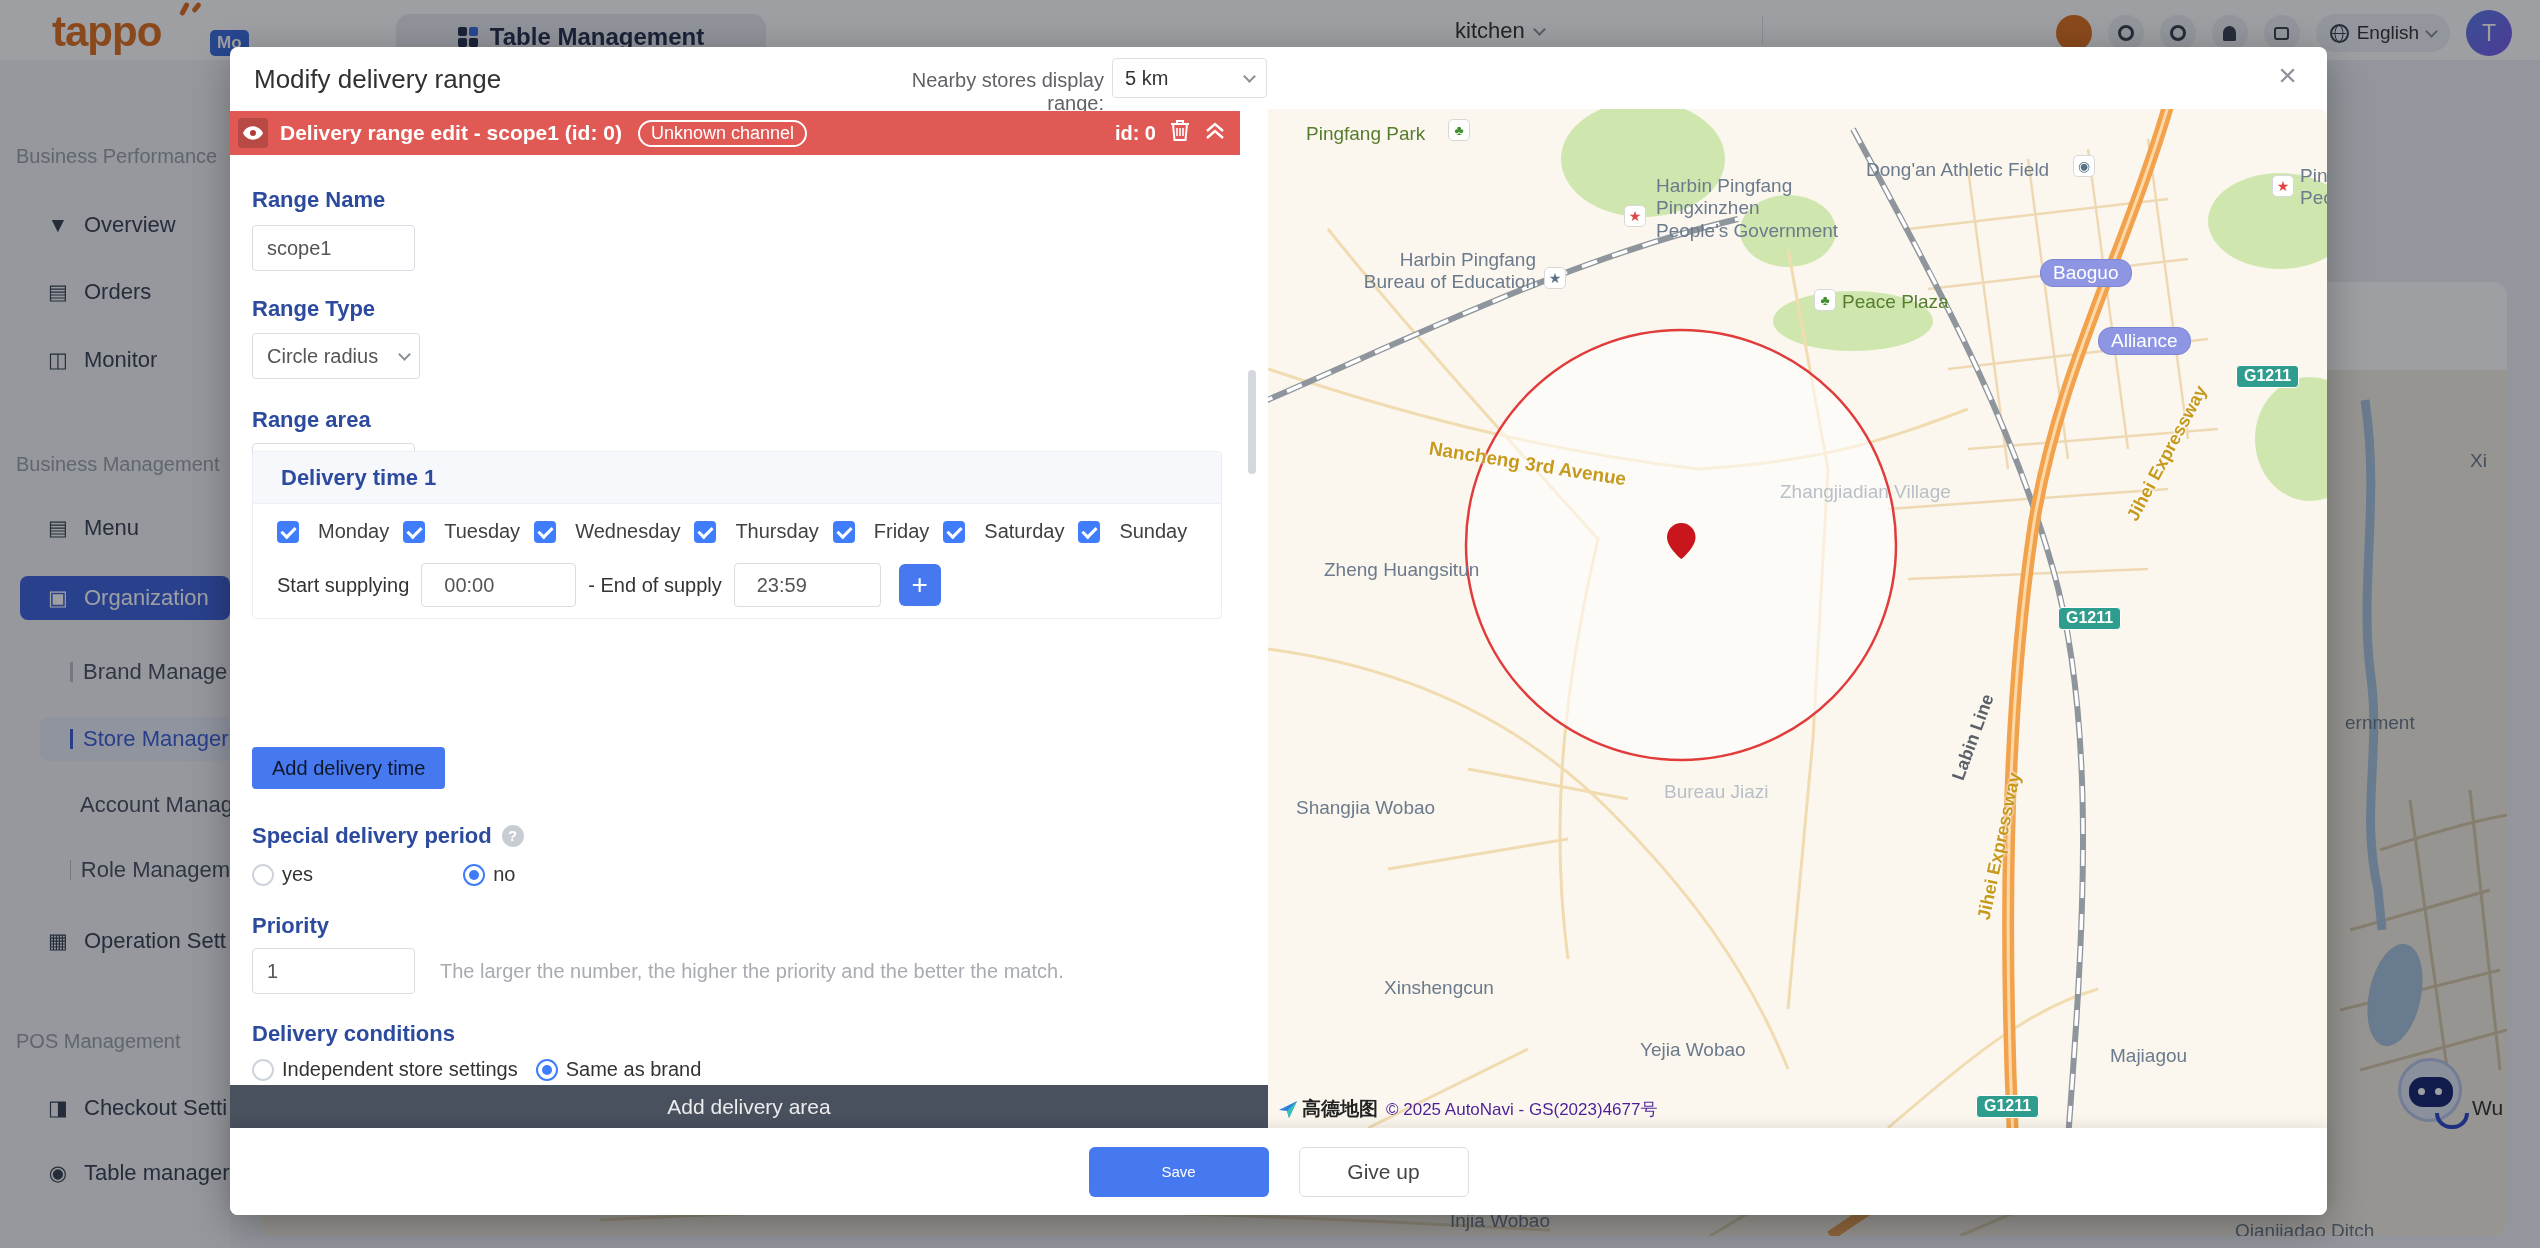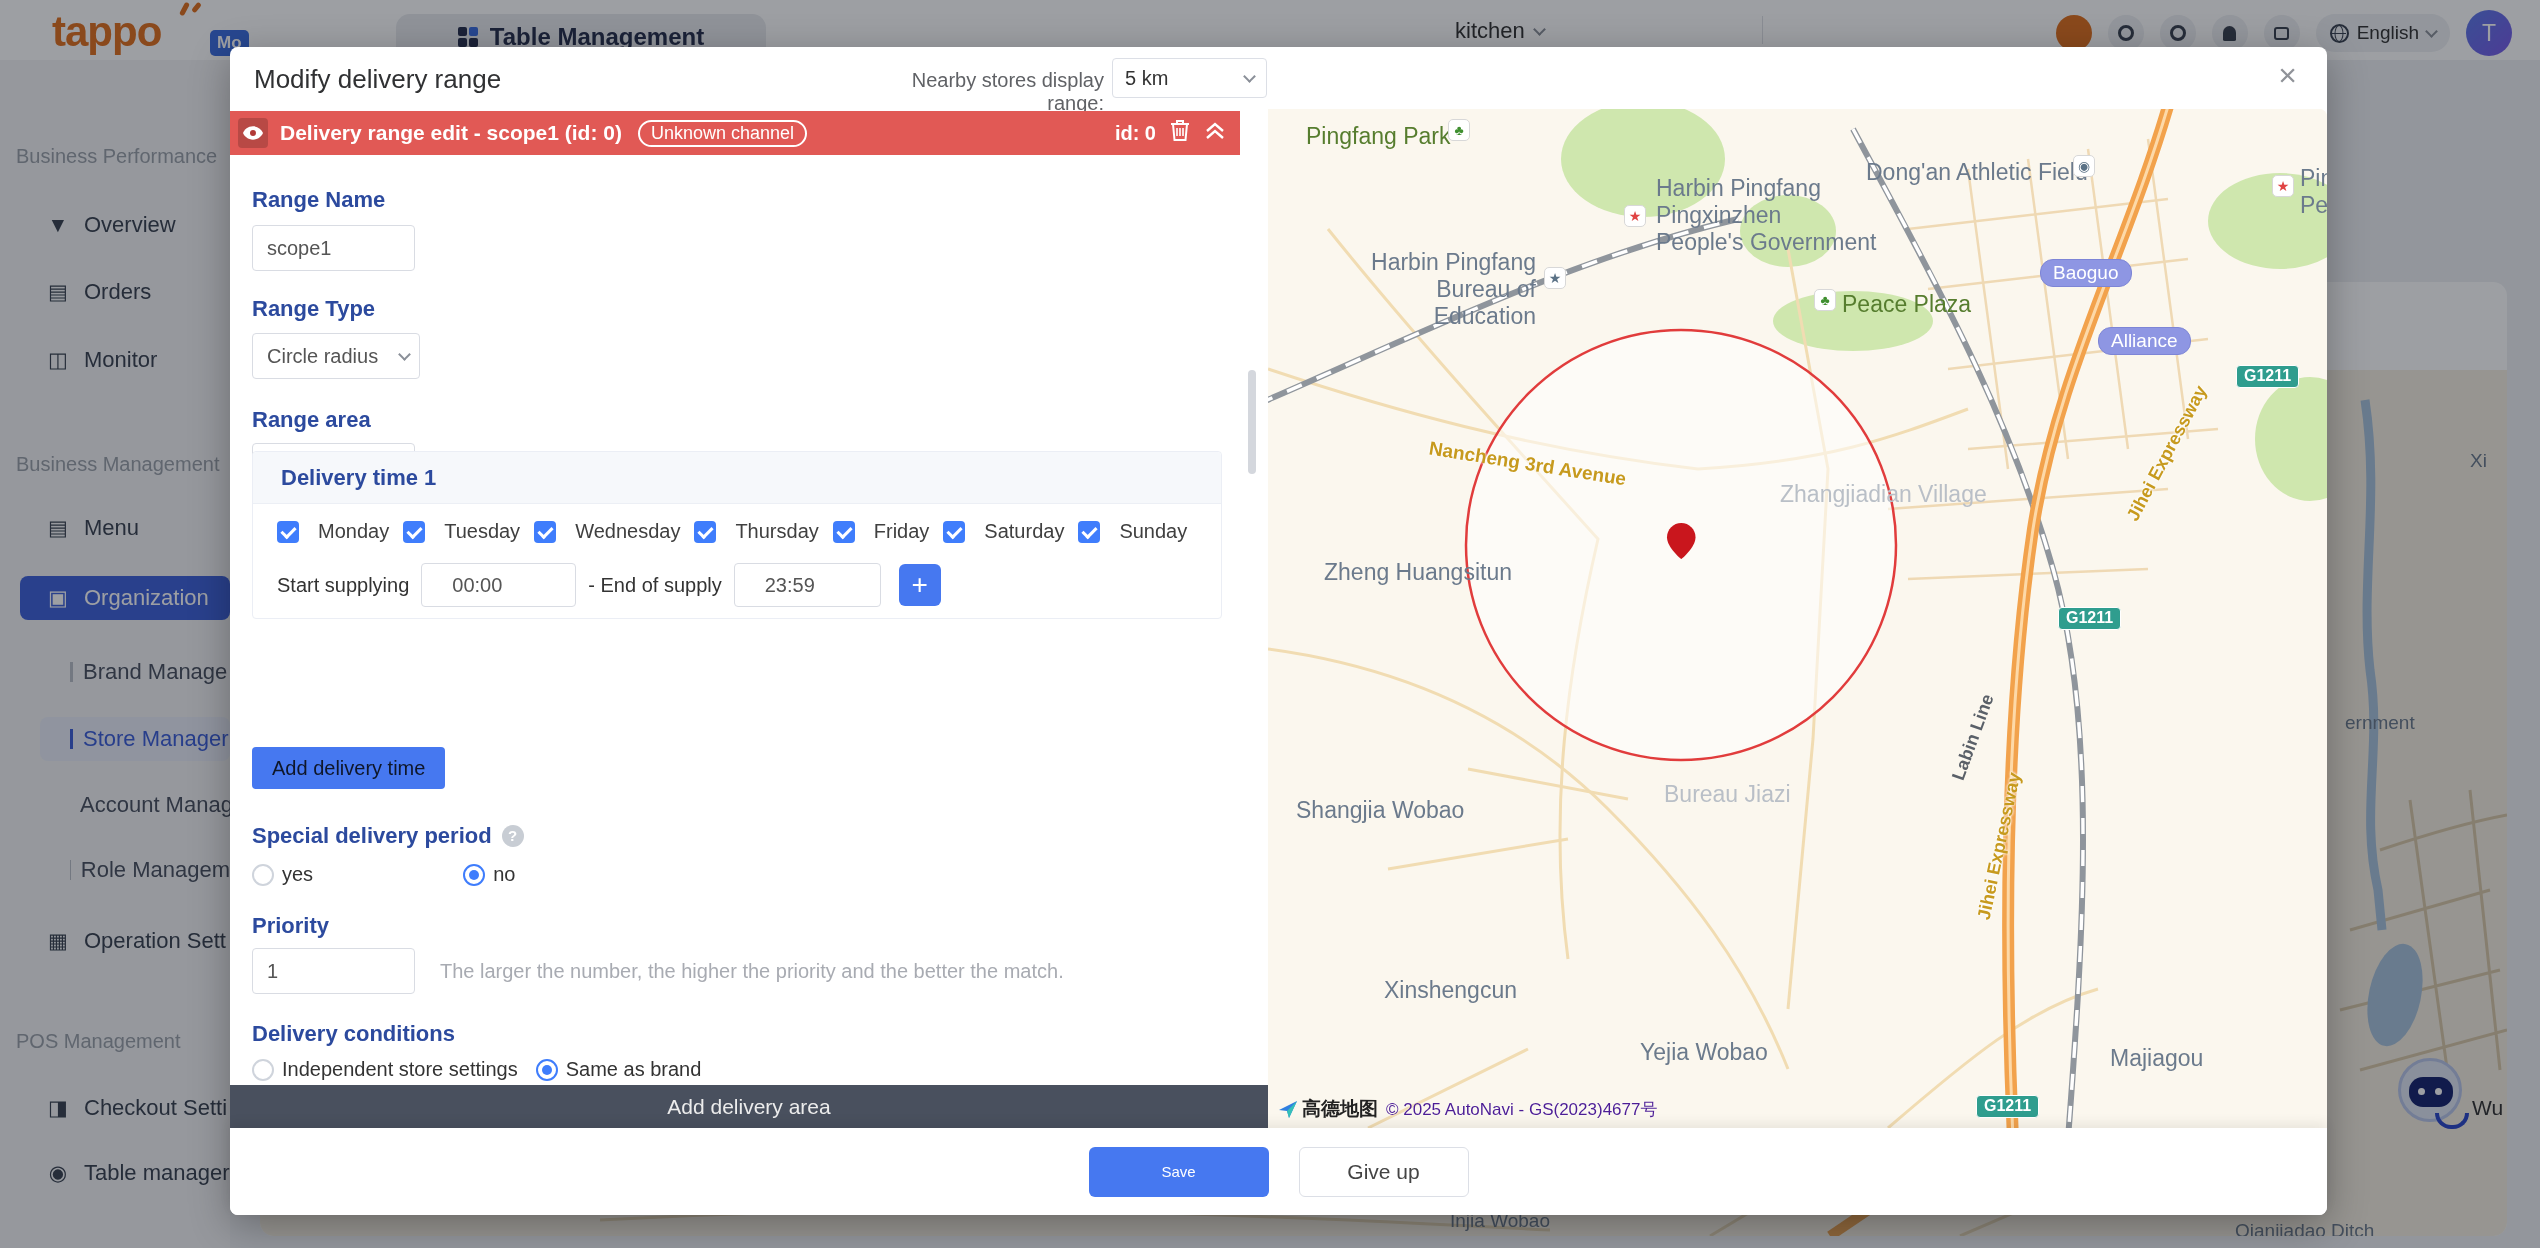--- a/index.html
+++ b/index.html
@@ -83,39 +83,39 @@
   .unit { position:absolute; left:205px; font-size:20px; color:#333; }
   .qmark { display:inline-block; width:22px; height:22px; border-radius:50%; background:#c8cdd4; color:#fff; font-size:15px; font-weight:bold; text-align:center; line-height:22px; margin-left:10px; vertical-align:2px; }
   .panel { position:absolute; left:22px; top:296px; width:970px; height:168px; border:1px solid #ebeef5; border-radius:4px; background:#fff; }
   .panel-head { height:52px; background:#f6f8fb; border-bottom:1px solid #eceff5; display:flex; align-items:center; padding-left:28px; font-size:22px; font-weight:bold; color:#2c4a9e; border-radius:4px 4px 0 0; }
   .panel-body { padding:16px 24px 0 24px; }
   .days-row { display:flex; align-items:center; gap:14px; flex-wrap:nowrap; }
   .day { display:flex; align-items:center; gap:19px; font-size:20px; color:#404040; white-space:nowrap; }
   .cb { position:relative; width:22px; height:22px; background:#3f7dfc; border-radius:4px; flex:0 0 22px; }
   .cb::after { content:""; position:absolute; left:7px; top:3px; width:6px; height:11px; border:solid #fff; border-width:0 3px 3px 0; transform:rotate(45deg); }
   .time-row { display:flex; align-items:center; gap:12px; margin-top:20px; font-size:20px; color:#333; }
-  .t-inp { width:155px; height:44px; border:1px solid #d9dce3; border-radius:4px; font-size:20px; color:#555; display:flex; align-items:center; padding-left:30px; }
+  .t-inp { width:155px; height:44px; border:1px solid #d9dce3; border-radius:4px; font-size:20px; color:#555; display:flex; align-items:center; padding-left:22px; }
   .t-inp.short { width:147px; }
   .plus-btn { width:42px; height:42px; background:#4678f0; border-radius:6px; color:#fff; font-size:28px; display:flex; align-items:center; justify-content:center; margin-left:6px; }
   .btn-blue { position:absolute; left:22px; background:#4678f0; color:#0f172a; border:none; border-radius:4px; height:42px; padding:0 20px; font-size:20px; font-family:inherit; }
   .radio-row { position:absolute; left:22px; display:flex; align-items:center; font-size:20px; color:#333; }
   .radio { position:relative; width:22px; height:22px; border:2px solid #cfd4dc; border-radius:50%; background:#fff; margin-right:8px; flex:0 0 22px; }
   .radio.sel2 { border-color:#3f7dfc; }
   .radio.sel2::after { content:""; position:absolute; left:4px; top:4px; width:10px; height:10px; border-radius:50%; background:#3f7dfc; }
   .hint { position:absolute; left:210px; font-size:20px; color:#a8abb2; white-space:nowrap; }
   .scroll-thumb { position:absolute; left:1018px; top:323px; width:8px; height:104px; background:#d4d7dd; border-radius:4px; z-index:12; }
 
   .add-area-bar { position:absolute; left:0; bottom:87px; width:1038px; height:43px; background:#49505e; color:#ececec; font-size:21px; display:flex; align-items:center; justify-content:center; }
   .m-footer { position:absolute; left:0; bottom:0; width:2097px; height:87px; background:#fff; border-radius:0 0 8px 8px; box-shadow:0 -5px 12px rgba(0,0,0,0.07); display:flex; align-items:center; justify-content:center; gap:30px; }
   .save-btn { width:180px; height:50px; background:#4678f0; color:#fff; border:none; border-radius:6px; font-size:15px; font-family:inherit; }
   .giveup-btn { width:170px; height:50px; background:#fff; color:#444; border:1px solid #dcdfe6; border-radius:6px; font-size:21px; font-family:inherit; }
 
   
   .map-pane { position:absolute; left:1038px; top:62px; width:1059px; height:1019px; overflow:hidden; background:#fbf7ee; border-radius:0 8px 0 0; }
-  .mlabel { position:absolute; font-size:23px; color:#6b7a8c; white-space:pre-line; line-height:1.18; }
+  .mlabel { position:absolute; font-size:19px; color:#6b7a8c; white-space:pre-line; line-height:1.18; }
   .ml-green { color:#567d2e; }
   .ml-faint { color:#b9bfc7; }
   .ml-pill { background:#8e96e3; border:1px solid #7d85d6; color:#fff; border-radius:13px; padding:2px 12px; font-size:19px; }
   .ml-shield { background:#2f9d8e; color:#fff; border-radius:4px; padding:1px 7px; font-size:16px; font-weight:bold; border:1px solid #fff; }
   .ml-rail { color:#5a6068; font-weight:bold; font-size:18px; }
   .ml-hwy { color:#c79a1e; font-weight:bold; font-size:18px; text-shadow:0 0 3px #fff,0 0 3px #fff; }
   .ml-road { color:#c79a1e; font-weight:bold; font-size:19px; text-shadow:0 0 3px #fff,0 0 3px #fff; }
   .badge { position:absolute; width:22px; height:22px; background:#fff; border:1px solid #d8d8d8; border-radius:5px; font-size:14px; text-align:center; line-height:21px; }
   .b-red { color:#e04444; }
   .b-gray { color:#5b7286; }

